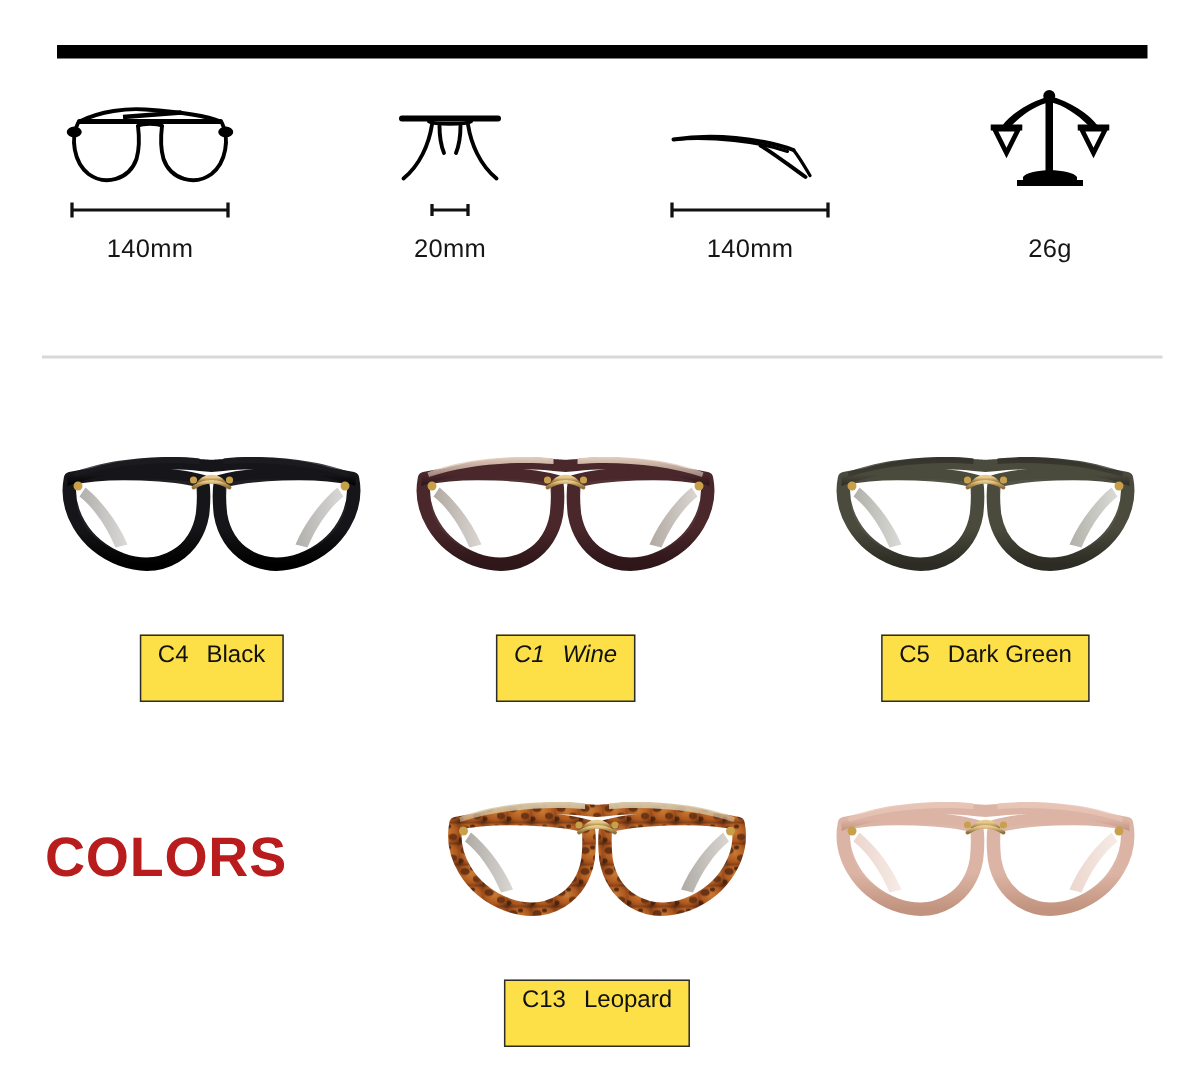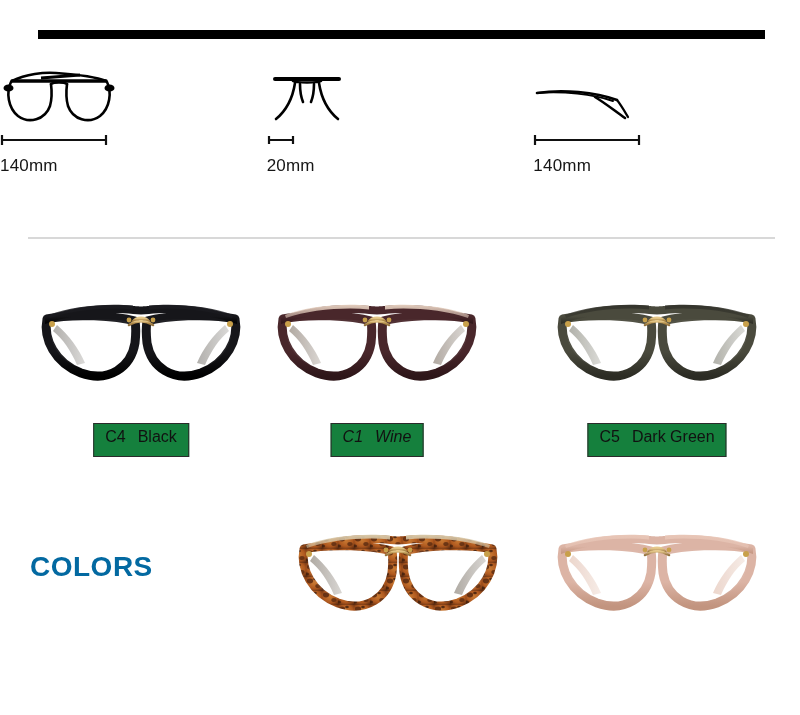--- a/index.html
+++ b/index.html
@@ -32,21 +32,21 @@
     left: 0;
     top: 58px;
     width: 800px;
     height: 130px;
     display: flex;
   }
   .spec-item {
     flex: 1 1 0;
     display: flex;
     flex-direction: column;
-    align-items: flex-start;
+    align-items: center;
     justify-content: flex-start;
   }
   .spec-art {
     height: 70px;
     display: flex;
     align-items: flex-end;
     justify-content: center;
   }
   .spec-rule {
     height: 24px;
@@ -70,24 +70,24 @@
     width: 747px;
     height: 2px;
     background: #d8d8d8;
   }
 
   
   .colors-title {
     position: absolute;
     left: 30px;
     top: 551px;
-    font-size: 28px;
+    font-size: 37px;
     font-weight: bold;
     letter-spacing: .5px;
-    color: #0369a1;
+    color: #b91c1c;
     font-family: "Liberation Sans", sans-serif;
   }
 
   
   .swatch {
     position: absolute;
     width: 260px;
     height: 190px;
   }
   .swatch .art {
@@ -99,22 +99,22 @@
     display: flex;
     align-items: center;
     justify-content: center;
   }
   .tagbox {
     position: absolute;
     left: 50%;
     transform: translateX(-50%);
     top: 148px;
     border: 1.6px solid #2b2b2b;
-    background: #15803d;
-    padding: 3px 11px 9px 11px;
+    background: #fde047;
+    padding: 3px 11px 20px 11px;
     white-space: nowrap;
     font-size: 16px;
     line-height: 20px;
     color: #111111;
   }
   .tagbox .code { margin-right: 12px; }
 
   
   #cell-0 { left: 11px;  top: 275px; }
   #cell-1 { left: 247px; top: 275px; font-style: italic; }
@@ -195,20 +195,39 @@
     <div class="spec-rule">
       <svg width="108" height="12" viewBox="0 0 108 12">
         <line x1="2" y1="1" x2="2" y2="11" stroke="#111" stroke-width="2.2"></line>
         <line x1="106" y1="1" x2="106" y2="11" stroke="#111" stroke-width="2.2"></line>
         <line x1="2" y1="6" x2="106" y2="6" stroke="#111" stroke-width="2"></line>
       </svg>
     </div>
     <div class="spec-label">140mm</div>
   </div>
 
+  <div class="spec-item">
+    <div class="spec-art">
+      <svg class="glasses-svg" width="80" height="70" viewBox="0 0 80 70">
+        <g fill="#000">
+          <rect x="37" y="4" width="5" height="56"></rect>
+          <path d="M40 6 C26 10 14 18 8 26 L14 26 C22 18 31 12 40 10 C49 12 58 18 66 26 L72 26 C66 18 54 10 40 6 Z"></path>
+          <path d="M22 60 C26 54 54 54 58 60 L58 64 L22 64 Z"></path>
+          <rect x="18" y="62" width="44" height="4"></rect>
+          <path d="M3 28 L19 28 L11 44 Z" fill="none" stroke="#000" stroke-width="3.2"></path>
+          <path d="M61 28 L77 28 L69 44 Z" fill="none" stroke="#000" stroke-width="3.2"></path>
+          <rect x="0.5" y="25" width="21" height="4"></rect>
+          <rect x="58.5" y="25" width="21" height="4"></rect>
+          <circle cx="39.5" cy="6" r="4"></circle>
+        </g>
+      </svg>
+    </div>
+    <div class="spec-rule"></div>
+    <div class="spec-label">26g</div>
+  </div>
 
 </div>
 
 <div class="divider"></div>
 
 <div class="colors-title">COLORS</div>
 
 <div class="swatch" id="cell-0">
   <div class="art">
 <svg width="216" height="104" viewBox="0 0 216 104" class="glasses-svg">
@@ -444,20 +463,23 @@
 
   <circle cx="19" cy="33" r="3.0" fill="#c8a04a"></circle>
   <circle cx="197" cy="33" r="3.0" fill="#c8a04a"></circle>
   <circle cx="96" cy="29" r="2.4" fill="#c8a04a"></circle>
   <circle cx="120" cy="29" r="2.4" fill="#c8a04a"></circle>
 
   <path d="M22 34 C44 28 82 27 99 31 C100 48 90 68 68 76 C44 84 22 66 18 46 Z" fill="#ffffff" opacity=".05"></path>
   <path d="M194 34 C172 28 134 27 117 31 C116 48 126 68 148 76 C172 84 194 66 198 46 Z" fill="#ffffff" opacity=".05"></path>
 </svg>
     </div>
+  <div class="tagbox">
+    <span class="code">C13</span><span class="cname">Leopard</span>
+  </div>
 </div>
 
 <div class="swatch" id="cell-4">
   <div class="art">
 <svg width="216" height="104" viewBox="0 0 216 104" class="glasses-svg">
 
   <defs>
     <linearGradient id="fg4" x1="0" y1="0" x2="0" y2="1">
       <stop offset="0%" stop-color="#dcb4a5"></stop>
       <stop offset="60%" stop-color="#dcb4a5"></stop>

